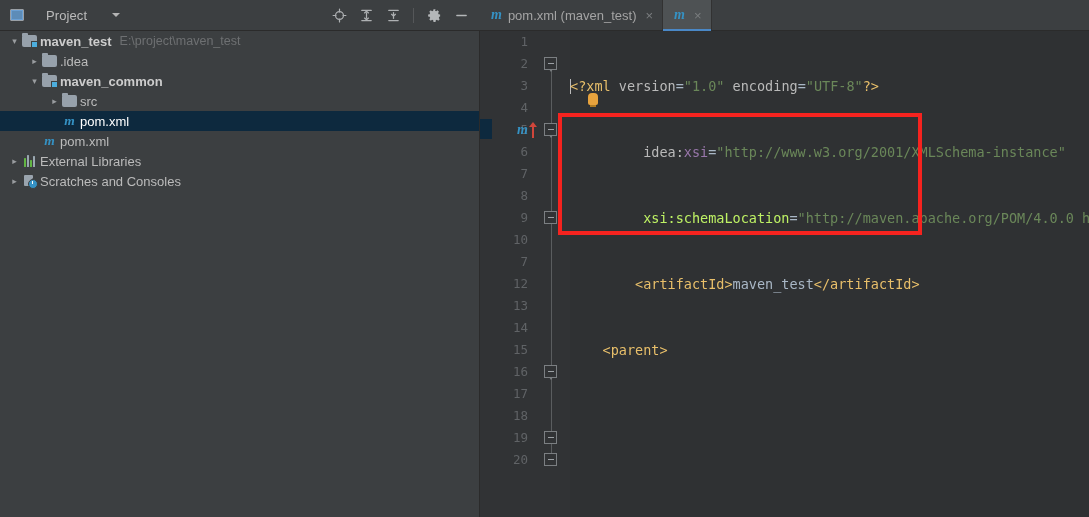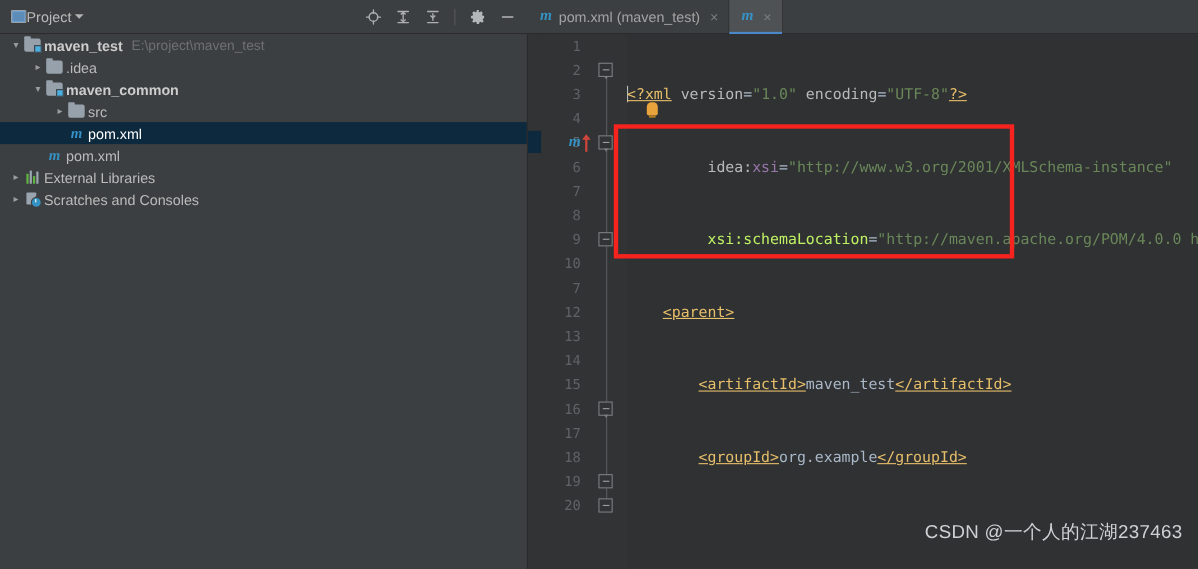--- a/index.html
+++ b/index.html
@@ -12,21 +12,21 @@
 
   
   .topstrip{height:31px;display:flex;flex:0 0 31px;background:#3c3f41;}
 
   
   .pj-header{
     width:480px;flex:0 0 480px;display:flex;align-items:center;
     background:#3c3f41;border-bottom:1px solid #2b2b2b;box-sizing:border-box;
     padding-left:10px;
   }
-  .pj-title{display:flex;align-items:center;gap:0;text-align:center;}
+  .pj-title{display:flex;align-items:center;gap:22px;text-align:center;}
   .pj-title .label{color:#bbbbbb;font-size:13px;letter-spacing:.1px;}
   .win-icon{width:14px;height:12px;border:1.6px solid #9aa0a6;border-radius:1px;box-sizing:border-box;
             background:linear-gradient(#6a9fd4,#6a9fd4) no-repeat;background-size:100% 100%;
             position:relative;}
   .win-icon::after{content:"";position:absolute;inset:1px;background:#5d8cb8;}
   .caret-dn{width:0;height:0;border-left:4px solid transparent;border-right:4px solid transparent;
             border-top:4px solid #b4b4b4;margin-left:3px;}
   .pj-tools{margin-left:auto;display:flex;align-items:center;gap:5px;padding-right:8px;}
   .tbtn{width:22px;height:22px;display:flex;align-items:center;justify-content:center;border-radius:3px;}
   .tb-sep{width:1px;height:15px;background:#555759;margin:0 4px;}
@@ -100,21 +100,21 @@
   .mavenmark .up::before{content:"";position:absolute;left:3px;top:3px;width:2px;height:13px;background:#d0463b;}
   .mavenmark .up::after{content:"";position:absolute;left:0;top:0;width:0;height:0;
       border-left:4px solid transparent;border-right:4px solid transparent;border-bottom:5px solid #d0463b;}
 
   .code{
     position:absolute;left:90px;top:0;right:0;bottom:0;
     font-family:"DejaVu Sans Mono","Liberation Mono",monospace;
     font-size:13.5px;line-height:22px;white-space:pre;color:#a9b7c6;
   }
   .cl{height:22px;}
-  .tag{color:#e8bf6a;text-decoration:underline;}
+  .tag{color:#e8bf6a;}
   .attrname{color:#9876aa;}
   .val{color:#6a8759;}
   .txt{color:#a9b7c6;}
   .punc{color:#a9b7c6;}
   .caret{display:inline-block;width:1px;height:15px;background:#bbbbbb;vertical-align:-3px;margin-right:-1px;}
   .bulb{position:absolute;left:108px;top:62px;width:10px;height:12px;background:#e8a33d;border-radius:4px 4px 2px 2px;}
   .bulb::after{content:"";position:absolute;left:2px;bottom:-2px;width:6px;height:2px;background:#b07b23;}
 
   
   .redbox{position:absolute;border:4px solid #f6231f;box-sizing:border-box;pointer-events:none;}
@@ -320,23 +320,22 @@
         <div class="mavenmark" style="top:88px">
           <span class="m">m</span>
           <span class="up"></span>
         </div>
       </div>
 
       <div class="code">
         <div class="cl"><span class="caret"></span><span class="tag">&lt;?xml</span> <span class="attrname" style="color:#bababa">version</span><span class="punc">=</span><span class="val">"1.0"</span> <span style="color:#bababa">encoding</span><span class="punc">=</span><span class="val">"UTF-8"</span><span class="tag">?&gt;</span></div>
         <div class="cl">         <span style="color:#bababa">idea:</span><span class="attrname">xsi</span><span class="punc">=</span><span class="val">"http://www.w3.org/2001/XMLSchema-instance"</span></div>
         <div class="cl">         <span style="color:#bef264">xsi:schemaLocation</span><span class="punc">=</span><span class="val">"http://maven.apache.org/POM/4.0.0 http:</span></div>
+        <div class="cl">        <span class="tag">&lt;artifactId&gt;</span><span class="txt">maven_test</span><span class="tag">&lt;/artifactId&gt;</span></div>
         <div class="cl">    <span class="tag">&lt;parent&gt;</span></div>
-        <div class="cl">        <span class="tag">&lt;artifactId&gt;</span><span class="txt">maven_test</span><span class="tag">&lt;/artifactId&gt;</span></div>
-        <div class="cl">        <span class="tag">&lt;groupId&gt;</span><span class="txt">org.example</span><span class="tag">&lt;/groupId&gt;</span></div>
         
         
         
         
         
         
         
         
         
         
@@ -344,14 +343,13 @@
         
         
       </div>
 
       <div class="bulb"></div>
 
       <div class="redbox" style="left:78px;top:82px;width:364px;height:122px;"></div>
     </div>
   </div>
 
-  <div class="watermark">CSDN @一个人的江湖237463</div>
 </div>
 
 </body></html>

